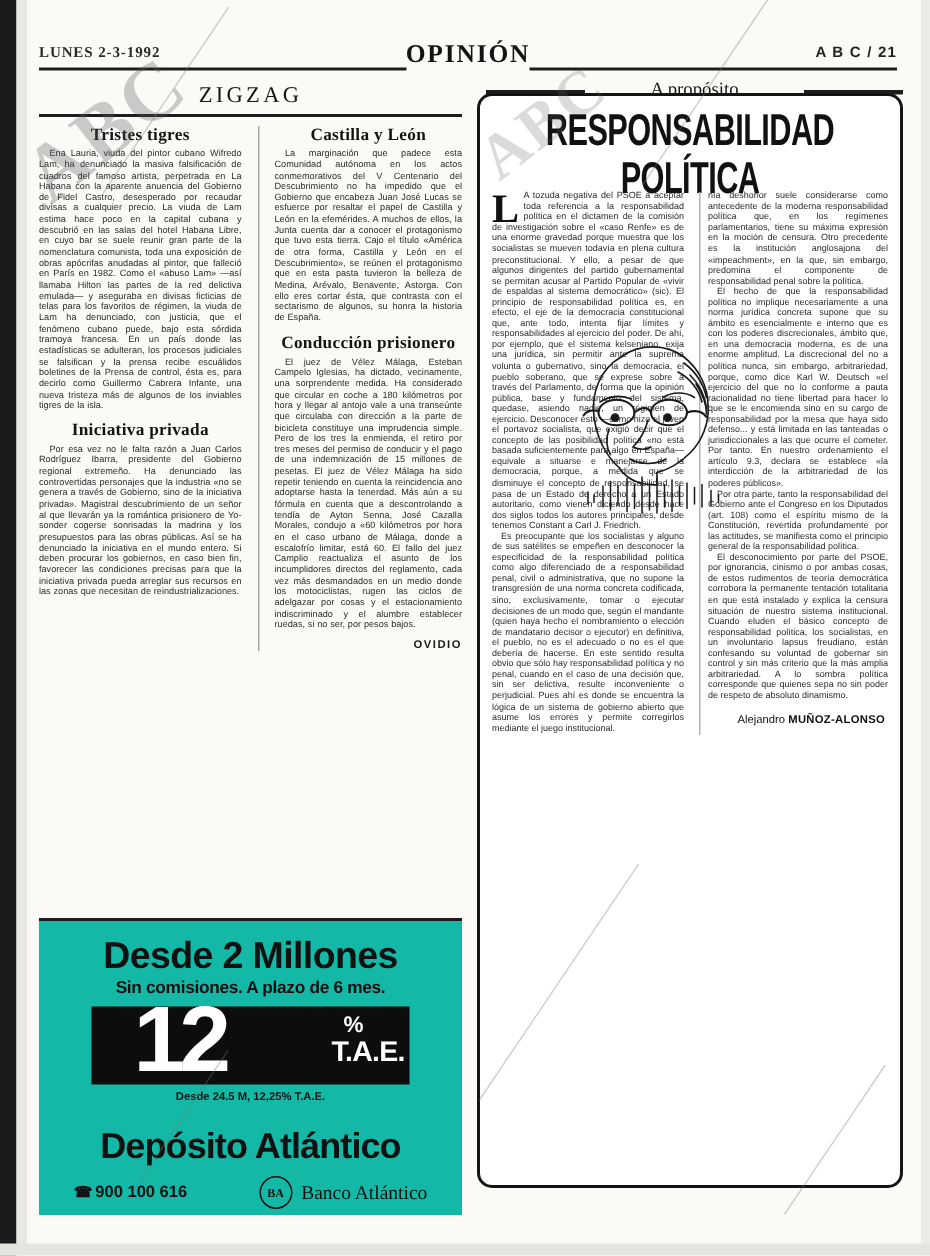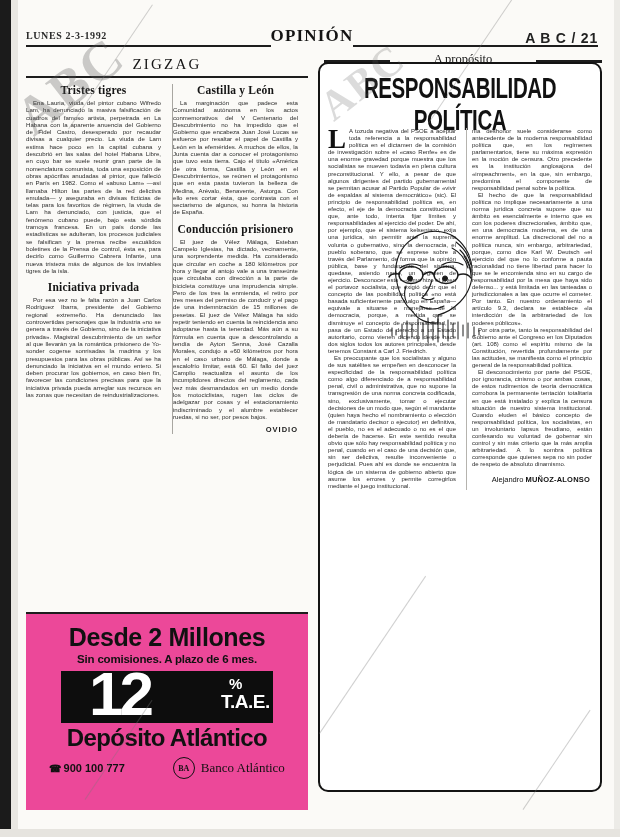--- a/index.html
+++ b/index.html
@@ -23,57 +23,57 @@
   .masthead .date{
     position:absolute;left:8px;top:2px;font-size:10px;letter-spacing:.6px;
     font-family:Liberation Serif, serif;font-weight:700;color:#2a2a2a;
   }
   .masthead .section{
     position:absolute;left:0;right:0;top:-2px;text-align:center;
     font-size:17px;font-weight:700;letter-spacing:1.2px;color:#141414;
     font-family:"Liberation Serif",serif;
   }
   .masthead .folio{
-    position:absolute;right:8px;top:2px;font-size:14px;letter-spacing:.8px;
+    position:absolute;right:8px;top:2px;font-size:10px;letter-spacing:.8px;
     font-family:"Liberation Sans",sans-serif;font-weight:700;color:#222;
   }
   .masthead .rule-l{position:absolute;left:8px;top:17px;width:245px;height:2px;background:#1d1d1d;}
   .masthead .rule-r{position:absolute;right:8px;top:17px;width:245px;height:2px;background:#1d1d1d;}
 
   
   .zigzag{position:absolute;left:26px;top:56px;width:282px;}
   .zigzag-title{
     text-align:center;font-size:15px;font-weight:400;letter-spacing:2.2px;
     color:#151515;font-family:"Liberation Serif",serif;
   }
   .zigzag-rule{margin-top:3px;width:282px;height:2px;background:#1d1d1d;}
 
   .zz-cols{display:flex;gap:11px;margin-top:6px;}
   .zz-col{width:135px;}
-  .zz-col.sep{border-left:1px solid #a8a6a1;width:125px;}
+  .zz-col.sep{border-left:1px solid #a8a6a1;padding-left:10px;width:125px;}
 
   .sub{
     text-align:center;font-size:11.5px;font-weight:700;color:#141414;
     font-family:"Liberation Serif",serif;margin:7px 0 3px;letter-spacing:.2px;
   }
   .sub:first-child{margin-top:0;}
 
   p.body{
     margin:0 0 0 0;font-size:6.1px;line-height:7.3px;text-align:justify;
     color:#2b2b2b;font-family:"Liberation Sans",sans-serif;
     -webkit-hyphens:auto;hyphens:auto;word-spacing:.2px;
   }
   p.body.first{text-indent:7px;}
   .sig{
     text-align:right;font-size:7.5px;font-weight:700;letter-spacing:1px;
     font-family:"Liberation Sans",sans-serif;color:#1a1a1a;margin-top:5px;
   }
 
   
-  .advert{position:absolute;left:26px;top:612px;width:282px;height:198px;background:#ec4899;}
+  .advert{position:absolute;left:26px;top:612px;width:282px;height:198px;background:#14b8a6;}
   .ad-rule{width:282px;height:2px;background:#1d1d1d;}
   .ad-head{
     text-align:center;font-family:"Liberation Sans",sans-serif;font-weight:700;
     font-size:25px;color:#111;margin-top:9px;letter-spacing:-.4px;
   }
   .ad-sub{
     text-align:center;font-family:"Liberation Sans",sans-serif;font-weight:700;
     font-size:11.5px;color:#111;margin-top:1px;letter-spacing:-.2px;
   }
   .ad-rate{
@@ -90,21 +90,21 @@
   .ad-rate .tae{
     position:absolute;left:160px;top:20px;font-family:"Liberation Sans",sans-serif;
     font-weight:700;font-size:19px;color:#fff;letter-spacing:-.5px;
   }
   .ad-fine{
     text-align:center;font-family:"Liberation Sans",sans-serif;font-weight:700;
     font-size:7.5px;color:#111;margin-top:3px;
   }
   .ad-product{
     text-align:center;font-family:"Liberation Sans",sans-serif;font-weight:700;
-    font-size:24px;color:#111;margin-top:1px;letter-spacing:-.6px;
+    font-size:24px;color:#111;margin-top:16px;letter-spacing:-.6px;
   }
   .ad-claim{
     text-align:right;padding-right:22px;font-family:"Liberation Serif",serif;
     font-style:italic;font-weight:700;font-size:8px;color:#111;margin-top:-1px;
   }
   .ad-footer{display:flex;align-items:center;justify-content:center;gap:26px;margin-top:5px;}
   .ad-phone{font-family:"Liberation Sans",sans-serif;font-weight:700;font-size:11px;color:#111;}
   .ad-phone .ph-ico{font-size:10px;margin-right:2px;}
   .ad-bank{display:flex;align-items:center;gap:6px;}
   .ad-bank .logo{
@@ -221,25 +221,26 @@
     <div class="ad-rule"></div>
     <div class="ad-head">Desde 2 Millones</div>
     <div class="ad-sub">Sin comisiones. A plazo de 6 mes.</div>
 
     <div class="ad-rate">
       <span class="num">12</span>
       <span class="pct">%</span>
       <span class="tae">T.A.E.</span>
     </div>
 
+    <div class="ad-fine">Desde 24.5 M, 12,25% T.A.E.</div>
     <div class="ad-product">Depósito Atlántico</div>
 
     <div class="ad-footer">
       <div class="ad-phone">
-        <span class="ph-ico">☎</span><span>900 100 777</span>
+        <span class="ph-ico">☎</span><span>900 100 616</span>
       </div>
       <div class="ad-bank">
         <span class="logo">BA</span>
         <span class="bname">Banco Atlántico</span>
       </div>
     </div>
   </div>
 
   <div class="kicker-wrap">
     <div class="kline-l"></div>

